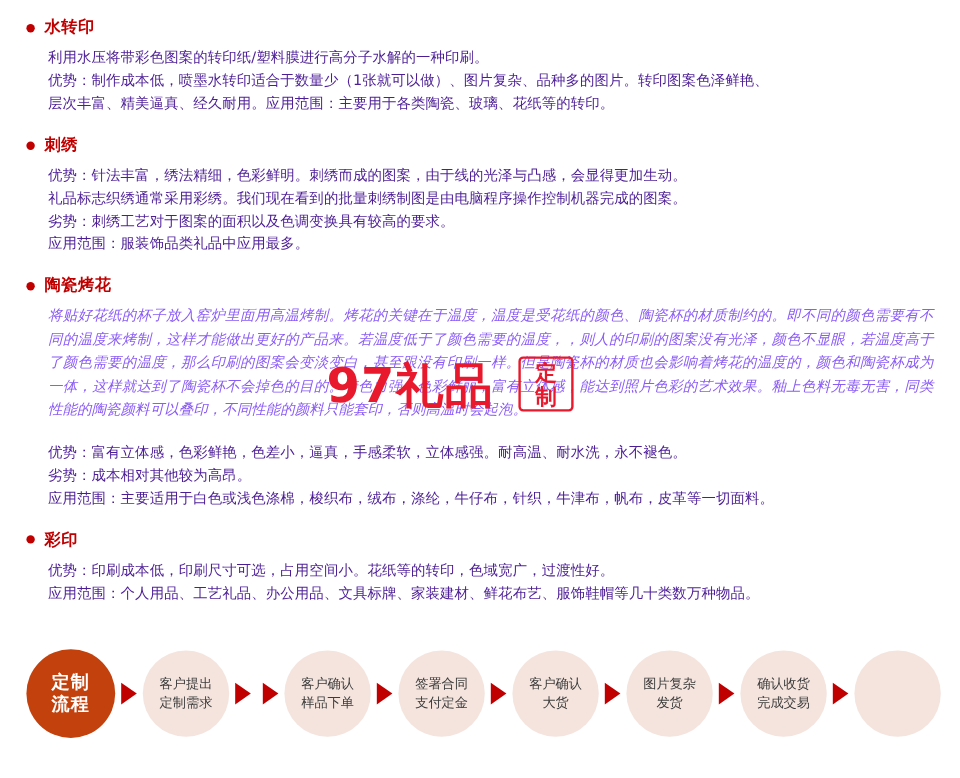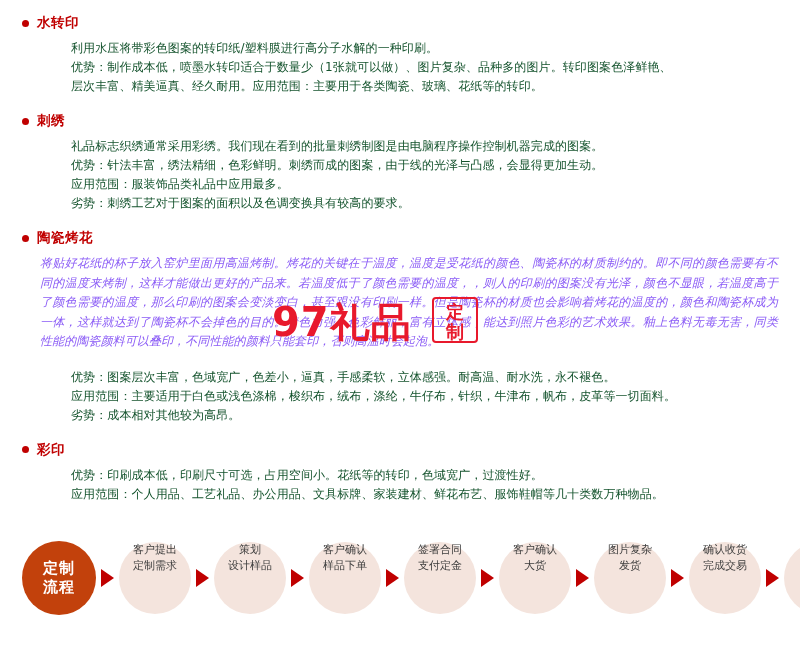--- a/index.html
+++ b/index.html
@@ -44,24 +44,23 @@
     font-size: 13.5px;
     font-weight: bold;
     letter-spacing: 0.5px;
   }
   .body-block {
     padding-left: 18px;
   }
   .line {
     font-size: 12px;
     line-height: 19px;
-    color: #14532d;
+    color: #4c1d95;
     letter-spacing: 0.1px;
     text-align: justify;
-    margin-left: 31px;
   }
   .para {
     font-size: 12px;
     line-height: 19.5px;
     color: #8b5cf6;
     letter-spacing: 0.1px;
     text-align: justify;
     font-style: italic;
   }
   
@@ -141,21 +140,21 @@
   .flow-step {
     width: 72px;
     height: 72px;
     border-radius: 50%;
     background: #f4e4dd;
     color: #3c3c3c;
     font-size: 11px;
     display: flex;
     flex-direction: column;
     align-items: center;
-    justify-content: flex-start;
+    justify-content: center;
     line-height: 16px;
     flex: 0 0 auto;
     text-align: center;
   }
   .flow-step span { display: block; }
 </style>
 </head>
 <body>
 
 <div class="page">
@@ -171,42 +170,42 @@
       <div class="line">层次丰富、精美逼真、经久耐用。应用范围：主要用于各类陶瓷、玻璃、花纸等的转印。</div>
     </div>
   </div>
 
   <div class="section">
     <div class="sec-head">
       <div class="bullet"></div>
       <div class="sec-title">刺绣</div>
     </div>
     <div class="body-block">
+      <div class="line">优势：针法丰富，绣法精细，色彩鲜明。刺绣而成的图案，由于线的光泽与凸感，会显得更加生动。</div>
       <div class="line">礼品标志织绣通常采用彩绣。我们现在看到的批量刺绣制图是由电脑程序操作控制机器完成的图案。</div>
-      <div class="line">优势：针法丰富，绣法精细，色彩鲜明。刺绣而成的图案，由于线的光泽与凸感，会显得更加生动。</div>
+      <div class="line">劣势：刺绣工艺对于图案的面积以及色调变换具有较高的要求。</div>
       <div class="line">应用范围：服装饰品类礼品中应用最多。</div>
-      <div class="line">劣势：刺绣工艺对于图案的面积以及色调变换具有较高的要求。</div>
     </div>
   </div>
 
   <div class="section">
     <div class="sec-head">
       <div class="bullet"></div>
       <div class="sec-title">陶瓷烤花</div>
     </div>
     <div class="body-block">
       <div class="para">将贴好花纸的杯子放入窑炉里面用高温烤制。烤花的关键在于温度，温度是受花纸的颜色、陶瓷杯的材质制约的。即不同的颜色需要有不同的温度来烤制，这样才能做出更好的产品来。若温度低于了颜色需要的温度，，则人的印刷的图案没有光泽，颜色不显眼，若温度高于了颜色需要的温度，那么印刷的图案会变淡变白，甚至跟没有印刷一样。但是陶瓷杯的材质也会影响着烤花的温度的，颜色和陶瓷杯成为一体，这样就达到了陶瓷杯不会掉色的目的。着色力强，色彩鲜丽，富有立体感，能达到照片色彩的艺术效果。釉上色料无毒无害，同类性能的陶瓷颜料可以叠印，不同性能的颜料只能套印，否则高温时会起泡。</div>
     </div>
   </div>
 
   <div class="section">
     <div class="body-block">
-      <div class="line">优势：图案层次丰富，色域宽广，色差小，逼真，手感柔软，立体感强。耐高温、耐水洗，永不褪色。</div>
+      <div class="line">优势：富有立体感，色彩鲜艳，色差小，逼真，手感柔软，立体感强。耐高温、耐水洗，永不褪色。</div>
+      <div class="line">劣势：成本相对其他较为高昂。</div>
       <div class="line">应用范围：主要适用于白色或浅色涤棉，梭织布，绒布，涤纶，牛仔布，针织，牛津布，帆布，皮革等一切面料。</div>
-      <div class="line">劣势：成本相对其他较为高昂。</div>
     </div>
   </div>
 
   <div class="section">
     <div class="sec-head">
       <div class="bullet"></div>
       <div class="sec-title">彩印</div>
     </div>
     <div class="body-block">
       <div class="line">优势：印刷成本低，印刷尺寸可选，占用空间小。花纸等的转印，色域宽广，过渡性好。</div>
@@ -228,24 +227,20 @@
       <span>流程</span>
     </div>
 
     <div class="arrow"></div>
     <div class="flow-step">
       <span>客户提出</span>
       <span>定制需求</span>
     </div>
 
     <div class="arrow"></div>
-    <div class="flow-step">
-      <span>策划</span>
-      <span>设计样品</span>
-    </div>
 
     <div class="arrow"></div>
     <div class="flow-step">
       <span>客户确认</span>
       <span>样品下单</span>
     </div>
 
     <div class="arrow"></div>
     <div class="flow-step">
       <span>签署合同</span>

